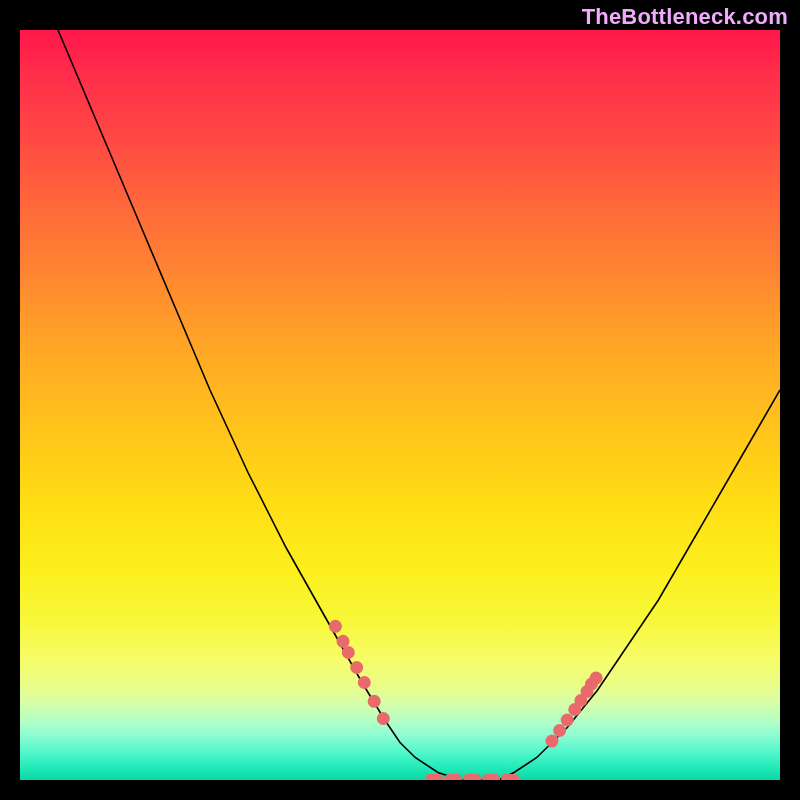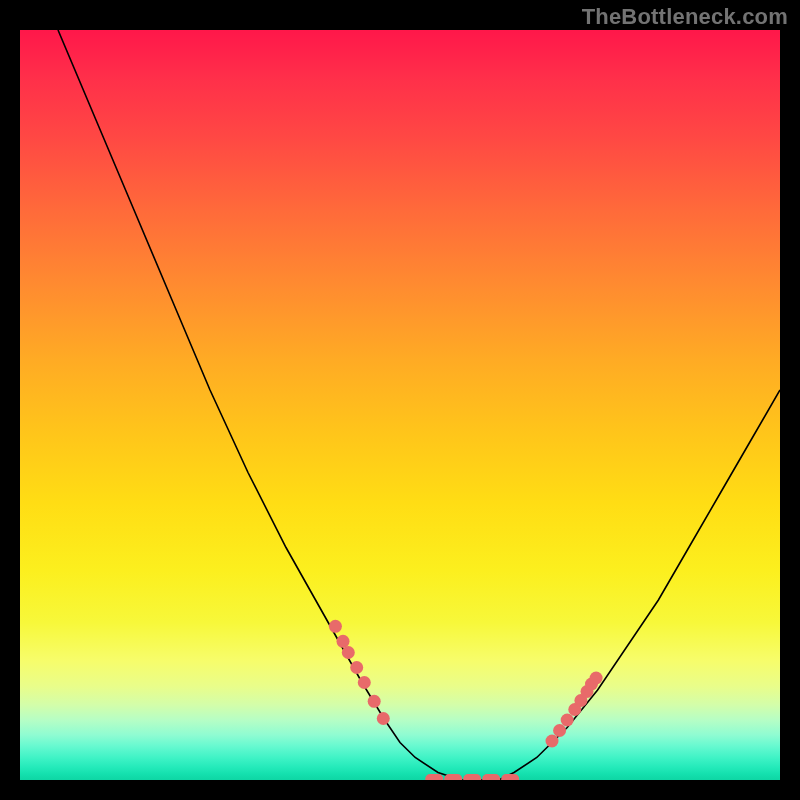--- a/index.html
+++ b/index.html
@@ -14,21 +14,21 @@
   .stage {
     position: relative;
     width: 800px;
     height: 800px;
     background: #000;
   }
   .watermark {
     position: absolute;
     top: 4px;
     right: 12px;
-    color: #737373;
+    color: #f0abfc;
     font-size: 22px;
     font-weight: 600;
     letter-spacing: 0.2px;
     z-index: 10;
   }
   .plot-area {
     position: absolute;
     left: 20px;
     top: 30px;
     width: 760px;

